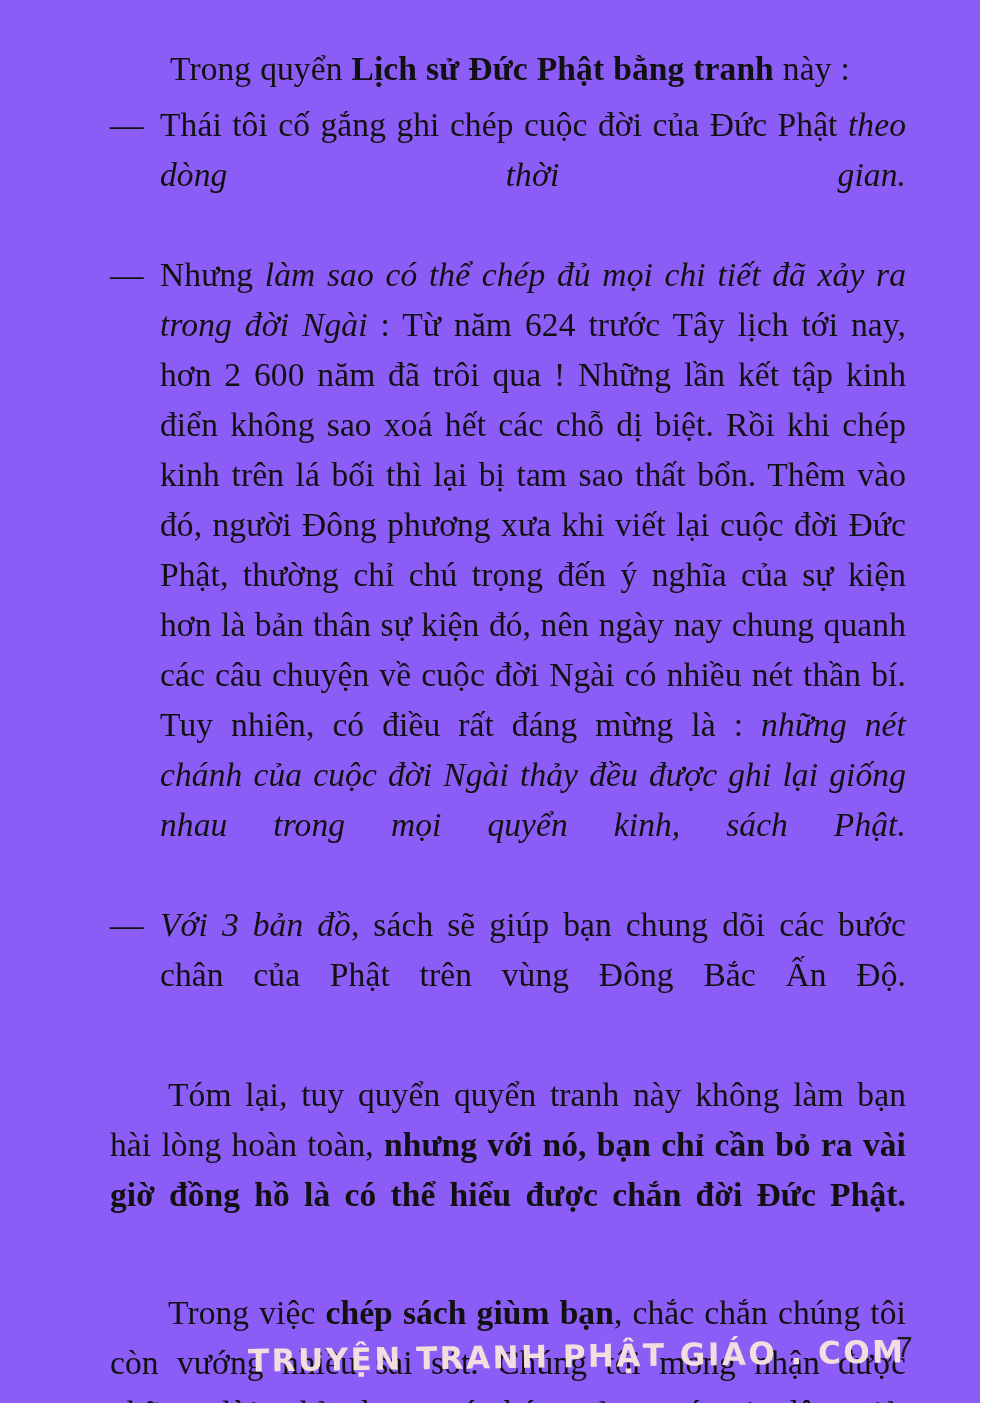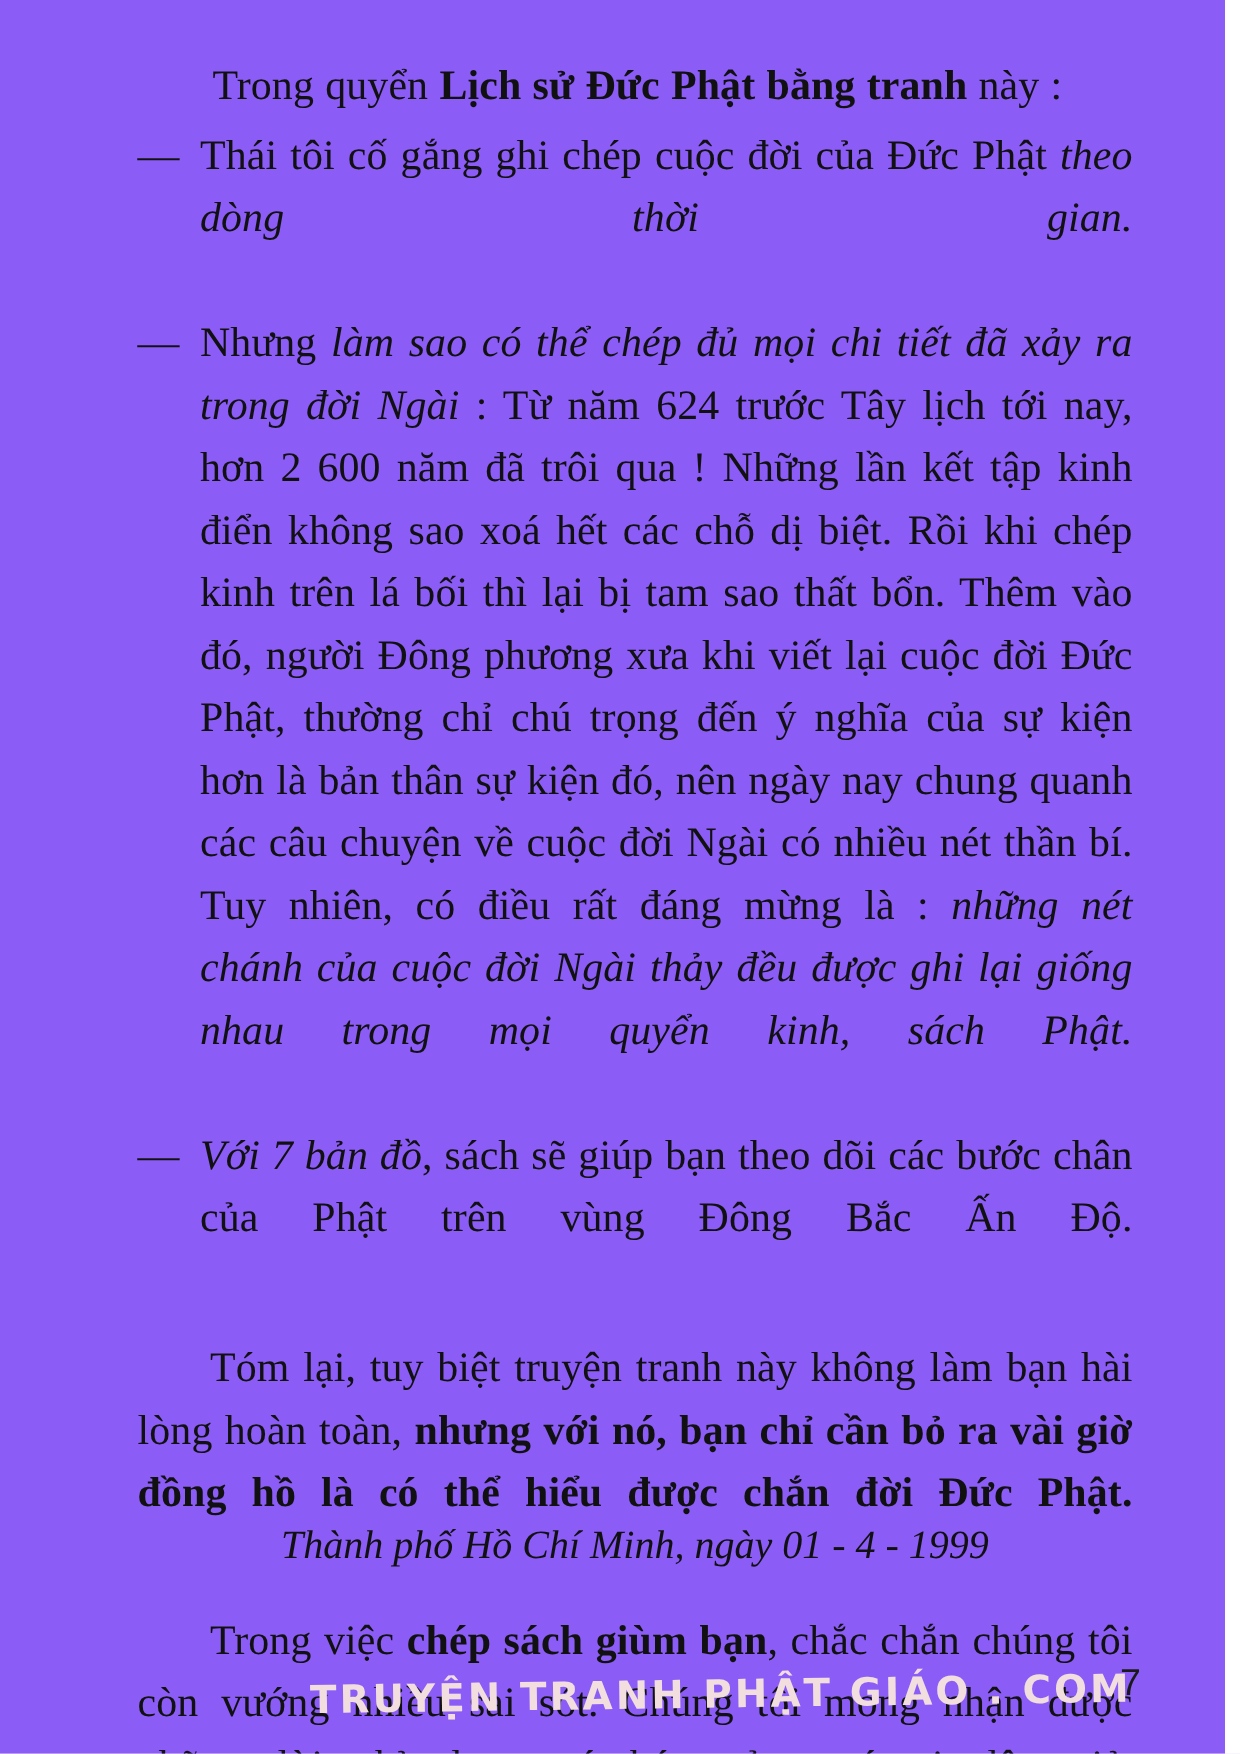--- a/index.html
+++ b/index.html
@@ -133,30 +133,29 @@
       <span class="body"><span>Thái tôi cố gắng ghi chép cuộc đời của Đức Phật </span><i>theo dòng thời gian.</i><span></span><i></i><span></span></span>
     </div>
 
     <div class="blk bullet">
       <span class="dash">—</span>
       <span class="body"><span>Nhưng </span><i>làm sao có thể chép đủ mọi chi tiết đã xảy ra trong đời Ngài</i><span> : Từ năm 624 trước Tây lịch tới nay, hơn 2 600 năm đã trôi qua ! Những lần kết tập kinh điển không sao xoá hết các chỗ dị biệt. Rồi khi chép kinh trên lá bối thì lại bị tam sao thất bổn. Thêm vào đó, người Đông phương xưa khi viết lại cuộc đời Đức Phật, thường chỉ chú trọng đến ý nghĩa của sự kiện hơn là bản thân sự kiện đó, nên ngày nay chung quanh các câu chuyện về cuộc đời Ngài có nhiều nét thần bí. Tuy nhiên, có điều rất đáng mừng là : </span><i>những nét chánh của cuộc đời Ngài thảy đều được ghi lại giống nhau trong mọi quyển kinh, sách Phật.</i><span></span></span>
     </div>
 
     <div class="blk bullet">
       <span class="dash">—</span>
-      <span class="body"><span></span><i>Với 7 bản đồ</i><span>, sách sẽ giúp bạn theo dõi các bước chân của Phật trên vùng Đông Bắc Ấn Độ.</span><i></i><span></span></span>
+      <span class="body"><span></span><i>Với 3 bản đồ</i><span>, sách sẽ giúp bạn chung dõi các bước chân của Phật trên vùng Đông Bắc Ấn Độ.</span><i></i><span></span></span>
     </div>
 
-    <div class="blk para"><span>Tóm lại, tuy biệt truyện tranh này không làm bạn hài lòng hoàn toàn, </span><b>nhưng với nó, bạn chỉ cần bỏ ra vài giờ đồng hồ là có thể hiểu được chắn đời Đức Phật.</b><span></span></div>
+    <div class="blk para"><span>Tóm lại, tuy quyển quyển tranh này không làm bạn hài lòng hoàn toàn, </span><b>nhưng với nó, bạn chỉ cần bỏ ra vài giờ đồng hồ là có thể hiểu được chắn đời Đức Phật.</b><span></span></div>
 
     <div class="blk para tight"><span>Trong việc </span><b>chép sách giùm bạn</b><span>, chắc chắn chúng tôi còn vướng nhiều sai sót. Chúng tôi mong nhận được những lời chỉ dạy quý báu của quý vị độc giả.</span></div>
 
   </div>
 
   <div class="sig">
-    <span class="line1">Thành phố Hồ Chí Minh, ngày 01 - 4 - 1999</span>
   </div>
 
   <div class="watermark" style="color: rgb(242, 222, 222);">TRUYỆN TRANH PHẬT GIÁO . COM</div>
 
   <div class="folio">7</div>
 
 </div>
 
 </body></html>

